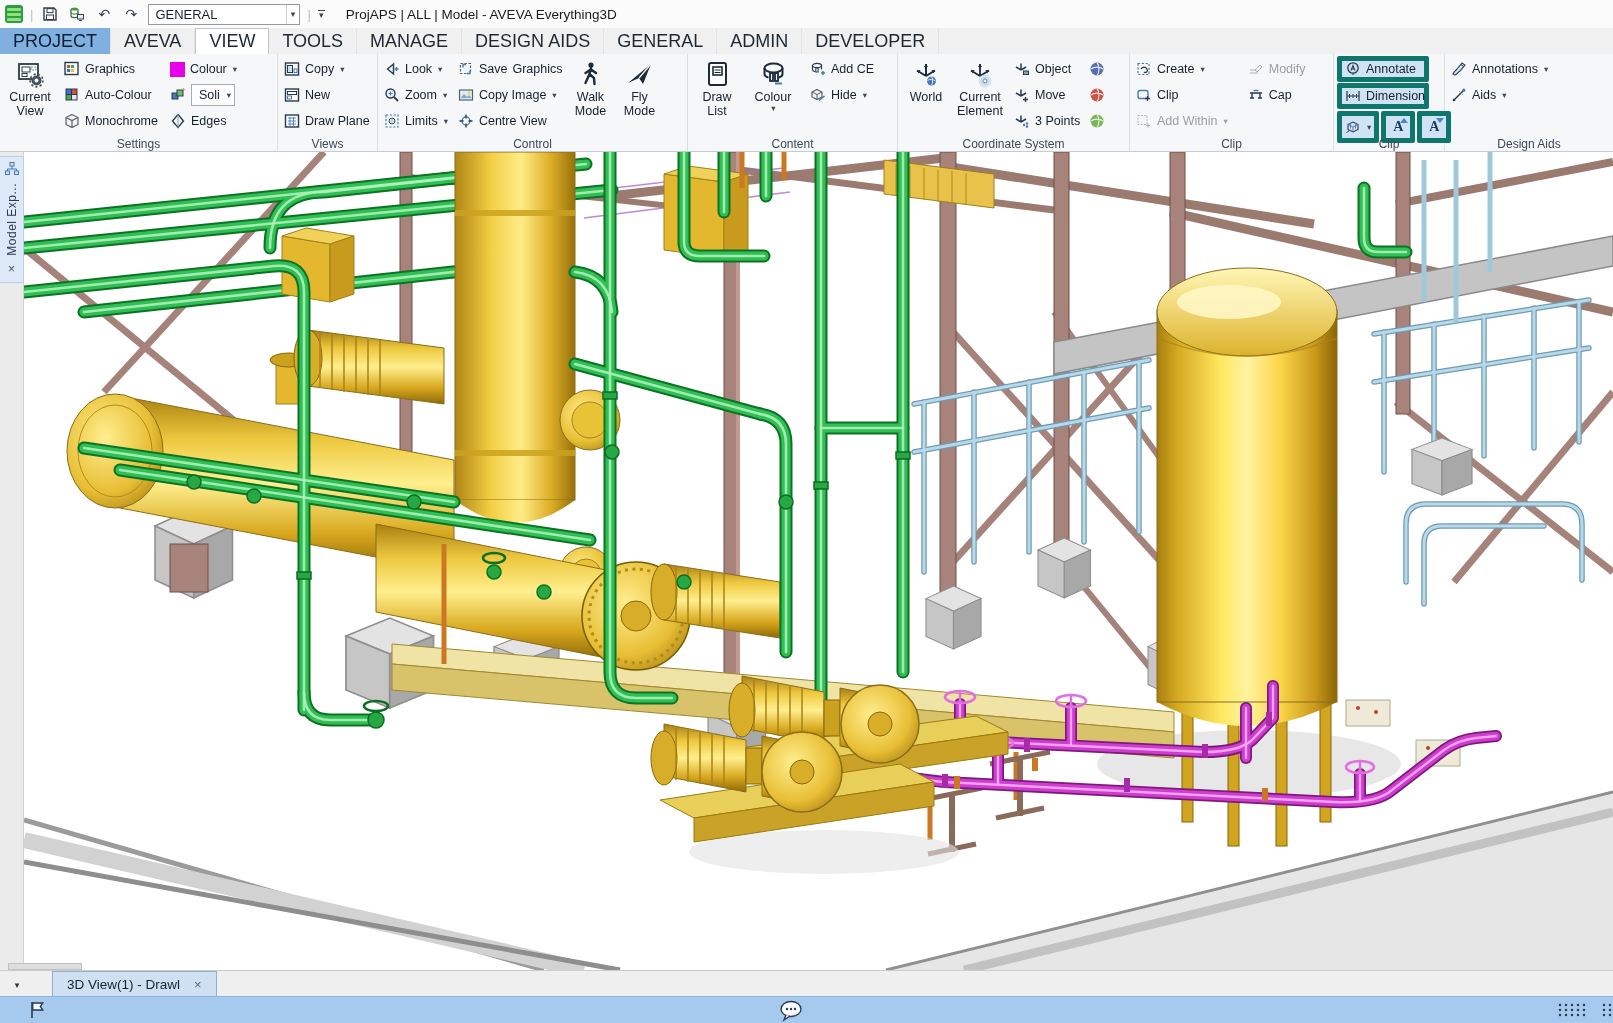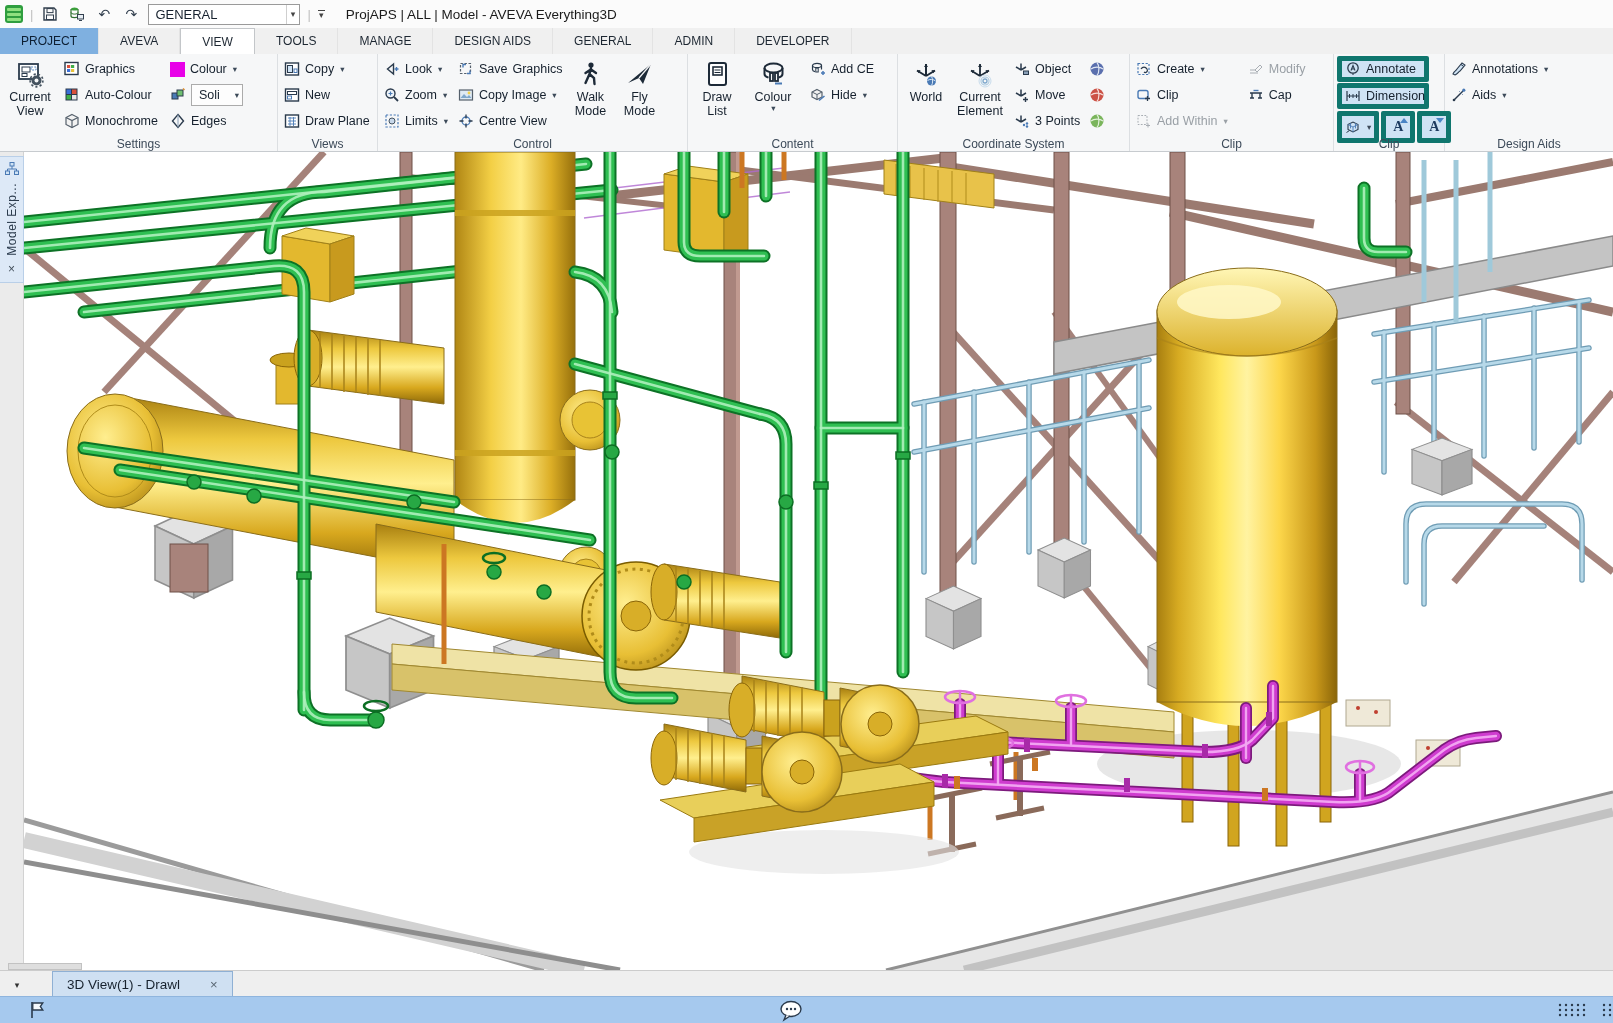--- a/index.html
+++ b/index.html
@@ -11,37 +11,37 @@
   .appicon i{display:block;height:3px;background:#8fe07f;border-radius:1px}
   .qat-sep{color:#c0c0c0}
   .qat-btn{width:20px;height:20px;display:flex;align-items:center;justify-content:center;color:#33404f;font-size:14px}
   .combo{width:152px;height:21px;background:#fff;border:1px solid #9a9a9a;display:flex;align-items:center;font-size:13px;padding-left:6px;box-sizing:border-box;justify-content:space-between}
   .combo .ca{font-size:9px;color:#444;border-left:1px solid #cfcfcf;align-self:stretch;display:flex;align-items:center;padding:0 4px}
   .custarrow{display:flex;flex-direction:column;align-items:center;line-height:5px;font-size:9px;color:#444}
   .custarrow b{display:block;width:7px;height:1.5px;background:#444;margin-bottom:2px}
   .wtitle{margin-left:14px;color:#1b1b1b;font-size:13.5px}
   
   .tabrow{height:26px;background:#f0f0f0;display:flex;align-items:stretch;padding-left:0}
-  .tab{padding:0 21px;display:flex;align-items:center;font-size:12px;color:#1d2732;border-right:1px solid #e3e3e3;cursor:default}
+  .tab{padding:0 13px;display:flex;align-items:center;font-size:18px;color:#1d2732;border-right:1px solid #e3e3e3;cursor:default}
   .tab.sel-project{background:#7fb0e0;color:#0d1f33}
   .tab.sel-active{background:#fff;border:1px solid #c3c6c9;border-bottom:none;font-weight:400}
   
   .ribbon{height:98px;background:#f6f7f8;border-bottom:1px solid #c7cbcf;display:flex;box-sizing:border-box}
   .rgroup{position:relative;border-right:1px solid #dcdfe2;box-sizing:border-box;padding:2px 3px 15px 3px;display:flex;align-items:flex-start}
   .glabel{position:absolute;bottom:0;left:0;right:0;text-align:center;font-size:12px;color:#3c4a59;pointer-events:none}
   .rcol{display:flex;flex-direction:column}
   .rrow{height:26px;display:flex;align-items:center;gap:5px;padding:0 3px;font-size:12.5px;white-space:nowrap}
   .rbig{width:54px;min-width:46px;display:flex;flex-direction:column;align-items:center;text-align:center;font-size:12.5px;line-height:1.15;padding-top:2px}
   .rbig .bicon{height:32px;display:flex;align-items:center;justify-content:center}
   .darr{font-size:8.5px;color:#3c4a59;margin-left:1px}
   .toggled{background:#cfe3f5;border:5px solid #0f766e;border-radius:2px}
   .disabled{color:#9aa0a6}
   .disabled svg *{stroke:#a9aeb4 !important;fill:none !important}
   .swatch{width:15px;height:15px;background:#e800e8;display:inline-block}
-  .dropbox{border:1px solid #ababab;background:#fdfdfd;height:20px;display:flex;align-items:center;padding:0 3px 0 7px;gap:14px}
+  .dropbox{border:1px solid #ababab;background:#fdfdfd;height:20px;display:flex;align-items:center;padding:0 3px 0 7px;gap:6px}
   .ic16{width:16px;height:16px;flex:0 0 16px}
   .ic26{width:27px;height:27px}
   svg.lineic *{vector-effect:non-scaling-stroke}
   
   .abtn{position:relative;width:24px;height:22px;display:flex;align-items:center;justify-content:center;font-weight:700;font-size:14px;color:#1d3a5f;font-family:"Liberation Serif",serif}
   .abtn em{position:absolute;top:2px;right:2px;width:0;height:0;border-left:4px solid transparent;border-right:4px solid transparent}
   .abtn.up em{border-bottom:5px solid #4a84c4}
   .abtn.dn em{border-top:5px solid #4a84c4}
   
   .sidebar{position:absolute;left:0;top:152px;width:24px;height:818px;background:#ebebeb;border-right:1px solid #d2d2d2;box-sizing:border-box}
@@ -56,21 +56,21 @@
   .gH use{stroke:#aef0bc;stroke-width:2.6;fill:none;stroke-linecap:round;stroke-linejoin:round;opacity:.9}
   .mD use{stroke:#7c1a7c;stroke-width:12;fill:none;stroke-linecap:round;stroke-linejoin:round}
   .mL use{stroke:#cf3ccf;stroke-width:8.5;fill:none;stroke-linecap:round;stroke-linejoin:round}
   .mH use{stroke:#f2a9f2;stroke-width:2.4;fill:none;stroke-linecap:round;stroke-linejoin:round;opacity:.95}
   .rD use{stroke:#6f9cb4;stroke-width:5.5;fill:none;stroke-linecap:round}
   .rL use{stroke:#b7d9e9;stroke-width:3;fill:none;stroke-linecap:round}
   
   .hsplit{position:absolute;left:8px;top:963px;width:74px;height:7px;background:#dedede;border:1px solid #c2c2c2;box-sizing:border-box}
   .vtabs{position:absolute;left:0;top:970px;width:1613px;height:26px;background:#efefef;border-top:1px solid #cccccc;display:flex;align-items:flex-end;box-sizing:border-box}
   .vtab-arrow{width:34px;text-align:center;font-size:9px;color:#333;padding-bottom:6px}
-  .vtab{background:#cfe0f2;border:1px solid #8fb0d4;border-bottom:none;height:25px;display:flex;align-items:center;gap:30px;padding:8px 14px;font-size:13.5px;color:#17222e;box-sizing:border-box}
+  .vtab{background:#cfe0f2;border:1px solid #8fb0d4;border-bottom:none;height:25px;display:flex;align-items:center;gap:14px;padding:8px 14px;font-size:13.5px;color:#17222e;box-sizing:border-box}
   .vtab .x{color:#5a6774;font-size:13px}
   .statusbar{position:absolute;left:0;top:996px;width:1613px;height:27px;background:#a6c9ee;border-top:1px solid #8fb5de;box-sizing:border-box}
   .flag{position:absolute;left:28px;top:3px}
   .bubble{position:absolute;left:778px;top:3px}
   .dots1{position:absolute;right:22px;top:5px}
   .dots2{position:absolute;right:0px;top:5px}
 </style>
 </head>
 <body>
 

